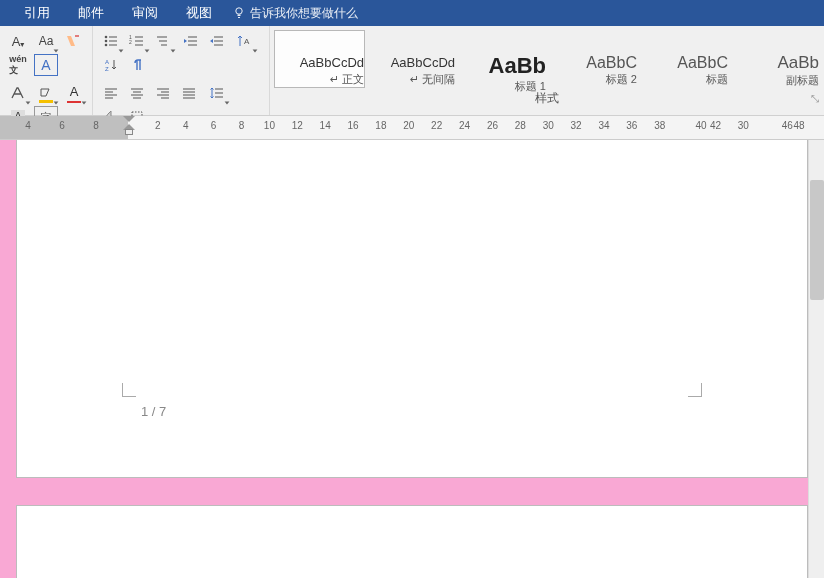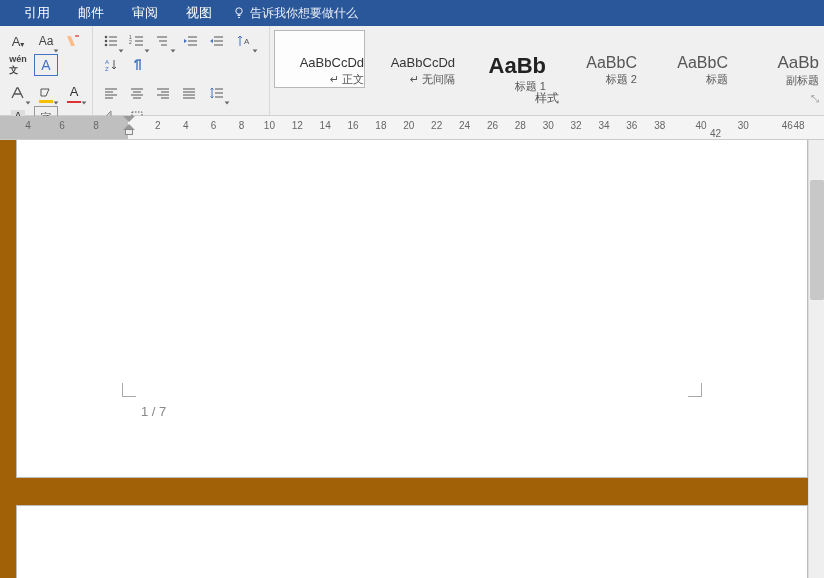--- a/index.html
+++ b/index.html
@@ -19,21 +19,21 @@
 .styles{display:flex;align-items:center;padding:4px 4px 0;}
 .stylecard{width:91px;height:58px;border:1px solid transparent;display:flex;flex-direction:column;align-items:flex-end;justify-content:flex-start;padding-top:22px}
 .stylecard.sel{border:1px solid #b8b8b8;background:#fdfdfd}
 .stylecard .stext{font-size:13px;color:#333;height:30px;display:flex;align-items:center}
 .stylecard .stext.heading1{font-size:22px;font-weight:bold;color:#222}
 .stylecard .stext.heading{font-size:16px;color:#555}
 .stylecard .stext.sub{font-size:17px;color:#555}
 .stylecard .sname{font-size:11px;color:#555;display:flex;align-items:center;gap:2px}
 .ruler{height:24px;background:#f4f4f4;border-bottom:1px solid #ccc;position:relative;font-size:10px;color:#666}
 .rnum{position:absolute;top:4px;transform:translateX(-50%);}
-.pagearea{height:438px;background:#a16207;overflow:hidden;position:relative}
+.pagearea{height:438px;background:#f9a8d4;overflow:hidden;position:relative}
 .page{position:absolute;left:16px;background:#fff;border:1px solid #bcbcbc;width:792px}
 .page1{top:-182px;height:520px}
 .page2{top:365px;height:520px}
 .pgnum{position:absolute;color:#888;font-size:13px}
 .crop{position:absolute;width:14px;height:14px;border-color:#aaa}
 .crop.bl{border-left:1px solid #aaa;border-bottom:1px solid #aaa}
 .crop.br{border-right:1px solid #aaa;border-bottom:1px solid #aaa}
 .msq{position:absolute;left:125px;top:13px;width:8px;height:6px;border:1px solid #888;background:#eee}
 .mtri{position:absolute;left:123px;top:8px;width:0;height:0;border-left:6px solid transparent;border-right:6px solid transparent;border-bottom:6px solid #999}
 .mtri2{position:absolute;left:123px;top:0;width:0;height:0;border-left:6px solid transparent;border-right:6px solid transparent;border-top:6px solid #999}
@@ -289,21 +289,21 @@
     <div class="rnum" style="left: 436.68px;">22</div>
     <div class="rnum" style="left: 464.56px;">24</div>
     <div class="rnum" style="left: 492.44px;">26</div>
     <div class="rnum" style="left: 520.32px;">28</div>
     <div class="rnum" style="left: 548.2px;">30</div>
     <div class="rnum" style="left: 576.08px;">32</div>
     <div class="rnum" style="left: 603.96px;">34</div>
     <div class="rnum" style="left: 631.84px;">36</div>
     <div class="rnum" style="left: 659.72px;">38</div>
     <div class="rnum" style="left: 701px;">40</div>
-    <div class="rnum" style="left: 715.48px; margin-top: 8px;">42</div>
+    <div class="rnum" style="left: 715.48px;">42</div>
     <div class="rnum" style="left: 743.36px;">30</div>
     <div class="rnum" style="left: 771.24px; margin-left: 16px;">46</div>
     <div class="rnum" style="left: 799.12px;">48</div>
   </div>
 
 <div class="pagearea">
   <div class="page page1">
     <div class="crop bl" style="left:105px;bottom:80px"></div>
     <div class="crop br" style="right:105px;bottom:80px"></div>
     <div class="pgnum" style="left:124px;bottom:58px">1 / 7</div>

